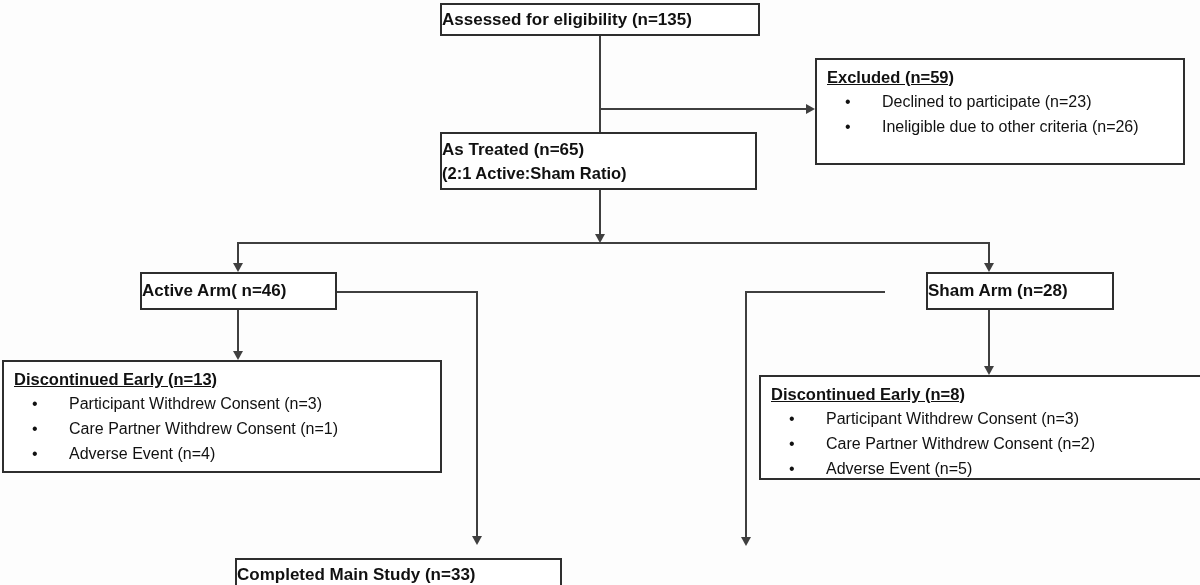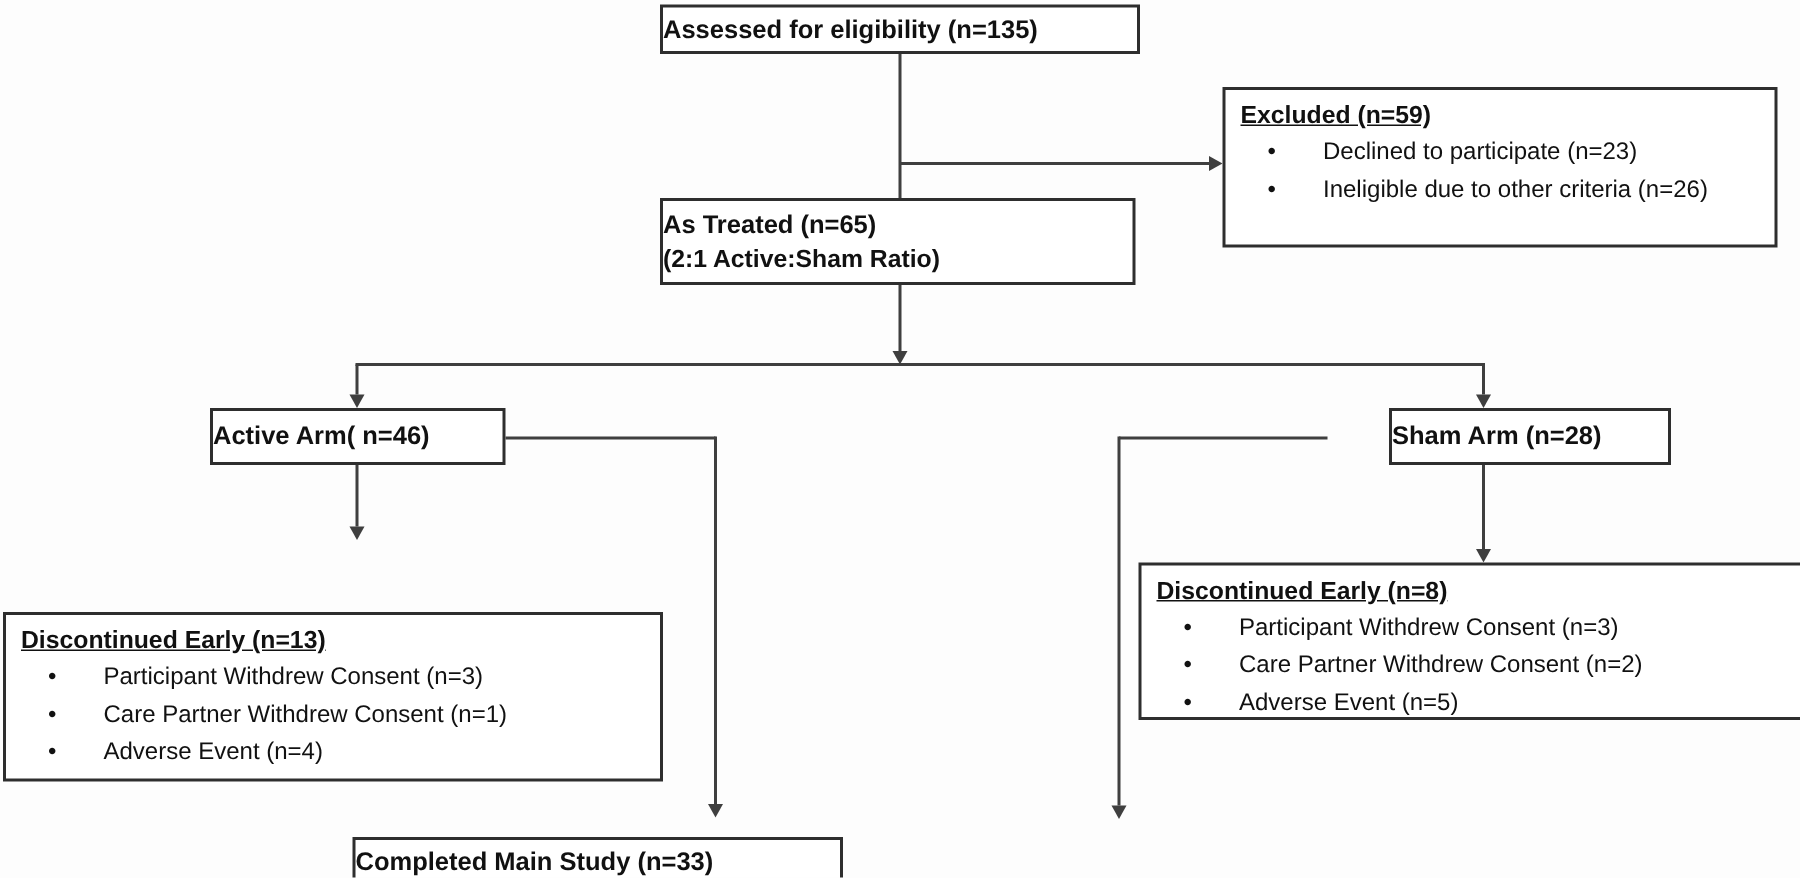--- a/index.html
+++ b/index.html
@@ -80,21 +80,21 @@
   </div>
 
   <div class="box center" style="left:140px;top:272px;width:197px;height:38px;">
     <div class="box-title-center">Active Arm( n=46)</div>
   </div>
 
   <div class="box center" style="left:885px;top:272px;width:188px;height:38px;margin-left:41px;">
     <div class="box-title-center">Sham Arm (n=28)</div>
   </div>
 
-  <div class="box list" style="left:2px;top:360px;width:440px;height:113px;margin-top:48px;">
+  <div class="box list" style="left:2px;top:360px;width:440px;height:113px;">
     <div class="list-title">Discontinued Early (n=13)</div>
     <ul class="bullet-list">
       <li>Participant Withdrew Consent (n=3)</li>
       <li>Care Partner Withdrew Consent (n=1)</li>
       <li>Adverse Event (n=4)</li>
     </ul>
   </div>
 
   <div class="box list" style="left:759px;top:375px;width:496px;height:105px;">
     <div class="list-title">Discontinued Early (n=8)</div>

